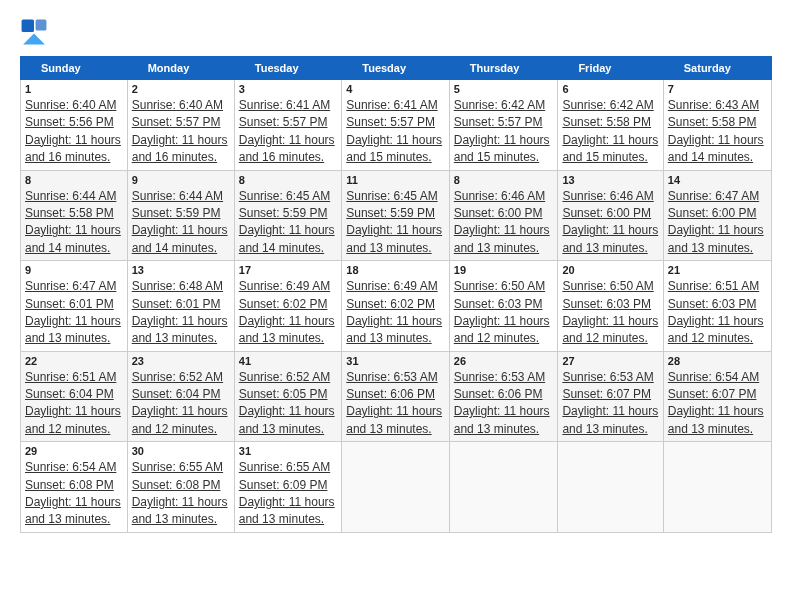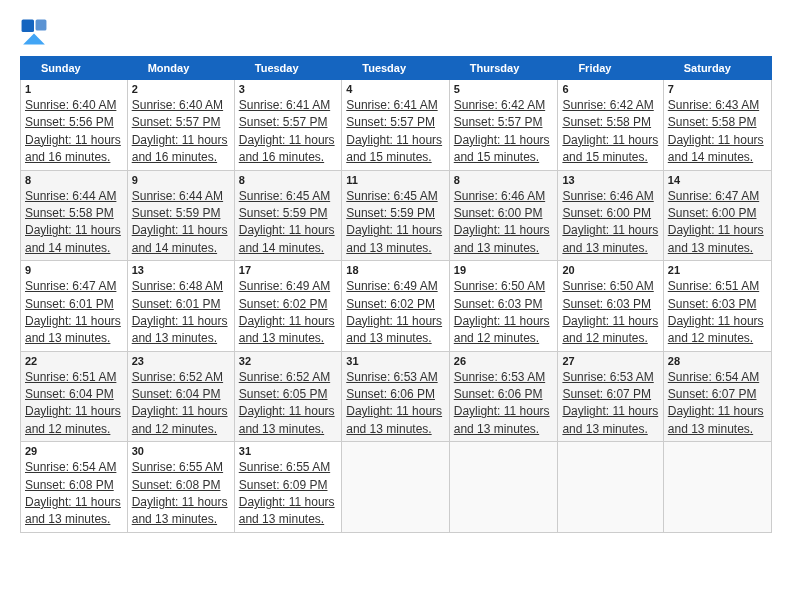--- a/index.html
+++ b/index.html
@@ -178,21 +178,21 @@
           <td><span class="day-num">20</span>
 <span class="day-info">Sunrise: 6:50 AM<br>Sunset: 6:03 PM<br>Daylight: 11 hours and 12 minutes.</span></td>
           <td><span class="day-num">21</span>
 <span class="day-info">Sunrise: 6:51 AM<br>Sunset: 6:03 PM<br>Daylight: 11 hours and 12 minutes.</span></td>
         </tr>
         <tr>
           <td><span class="day-num">22</span>
 <span class="day-info">Sunrise: 6:51 AM<br>Sunset: 6:04 PM<br>Daylight: 11 hours and 12 minutes.</span></td>
           <td><span class="day-num">23</span>
 <span class="day-info">Sunrise: 6:52 AM<br>Sunset: 6:04 PM<br>Daylight: 11 hours and 12 minutes.</span></td>
-          <td><span class="day-num">32</span>
+          <td><span class="day-num">41</span>
 <span class="day-info">Sunrise: 6:52 AM<br>Sunset: 6:05 PM<br>Daylight: 11 hours and 13 minutes.</span></td>
           <td><span class="day-num">31</span>
 <span class="day-info">Sunrise: 6:53 AM<br>Sunset: 6:06 PM<br>Daylight: 11 hours and 13 minutes.</span></td>
           <td><span class="day-num">26</span>
 <span class="day-info">Sunrise: 6:53 AM<br>Sunset: 6:06 PM<br>Daylight: 11 hours and 13 minutes.</span></td>
           <td><span class="day-num">27</span>
 <span class="day-info">Sunrise: 6:53 AM<br>Sunset: 6:07 PM<br>Daylight: 11 hours and 13 minutes.</span></td>
           <td><span class="day-num">28</span>
 <span class="day-info">Sunrise: 6:54 AM<br>Sunset: 6:07 PM<br>Daylight: 11 hours and 13 minutes.</span></td>
         </tr>

